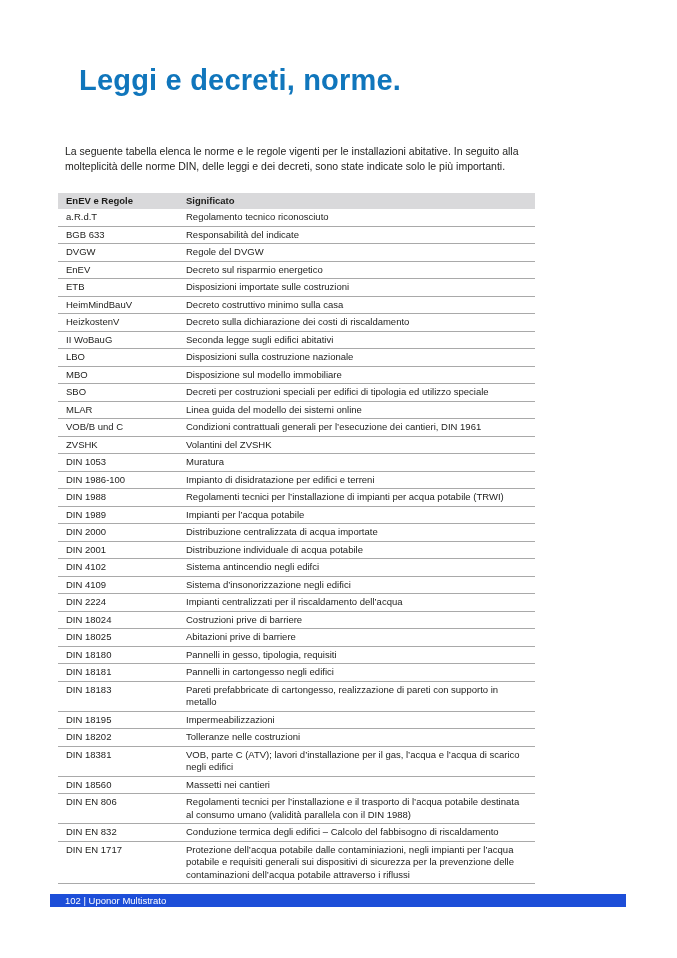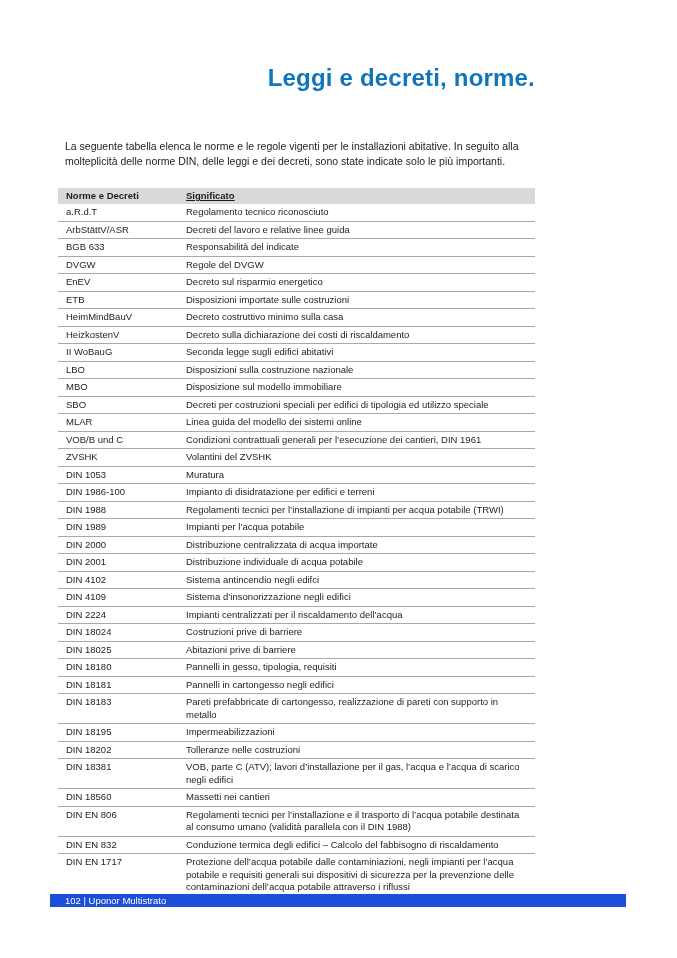--- a/index.html
+++ b/index.html
@@ -10,26 +10,25 @@
     font-family: "Liberation Sans", sans-serif;
     color: #1d1d1b;
     position: relative;
     overflow: hidden;
   }
   .content {
     margin-left: 58px;
     width: 477px;
   }
   h1.page-title {
-    margin: 64px 0 0 7px;
-    font-size: 24px;
+    margin: 64px 0 0 21px;
+    font-size: 29px;
     font-weight: bold;
     letter-spacing: 0.2px;
     color: #1076bc;
-    text-align: right;
   }
   p.intro {
     margin: 47px 0 0 7px;
     width: 466px;
     font-size: 10.5px;
     line-height: 15px;
     color: #1d1d1b;
   }
   table.norms {
     margin-top: 19px;
@@ -40,21 +39,21 @@
   table.norms col.c1 { width: 128px; }
   table.norms th {
     background: #d9d9db;
     text-align: left;
     font-size: 9.5px;
     font-weight: bold;
     line-height: 12px;
     padding: 2px 0 2px 8px;
     color: #1d1d1b;
   }
-  table.norms th.sig { padding-left: 0; text-decoration: underline; }
+  table.norms th.sig { padding-left: 0; }
   table.norms td {
     font-size: 9.5px;
     line-height: 12.5px;
     vertical-align: top;
     padding: 2px 6px 2px 8px;
     border-bottom: 1px solid #a9a9a9;
     color: #1d1d1b;
     word-wrap: break-word;
   }
   table.norms td.meaning { padding-left: 0; }
@@ -79,34 +78,30 @@
 
   <p class="intro">La seguente tabella elenca le norme e le regole vigenti per le installazioni abitative. In seguito alla molteplicità delle norme DIN, delle leggi e dei decreti, sono state indicate solo le più importanti.</p>
 
   <table class="norms">
     <colgroup>
       <col class="c1">
       <col class="c2">
     </colgroup>
     <thead>
       <tr>
-        <th>Norme e Decreti</th>
+        <th>EnEV e Regole</th>
         <th class="sig">Significato</th>
       </tr>
     </thead>
     <tbody id="norms-body">
         <tr>
           <td>a.R.d.T</td>
           <td class="meaning">Regolamento tecnico riconosciuto</td>
         </tr>
         <tr>
-          <td>ArbStättV/ASR</td>
-          <td class="meaning">Decreti del lavoro e relative linee guida</td>
-        </tr>
-        <tr>
           <td>BGB 633</td>
           <td class="meaning">Responsabilità del indicate</td>
         </tr>
         <tr>
           <td>DVGW</td>
           <td class="meaning">Regole del DVGW</td>
         </tr>
         <tr>
           <td>EnEV</td>
           <td class="meaning">Decreto sul risparmio energetico</td>

